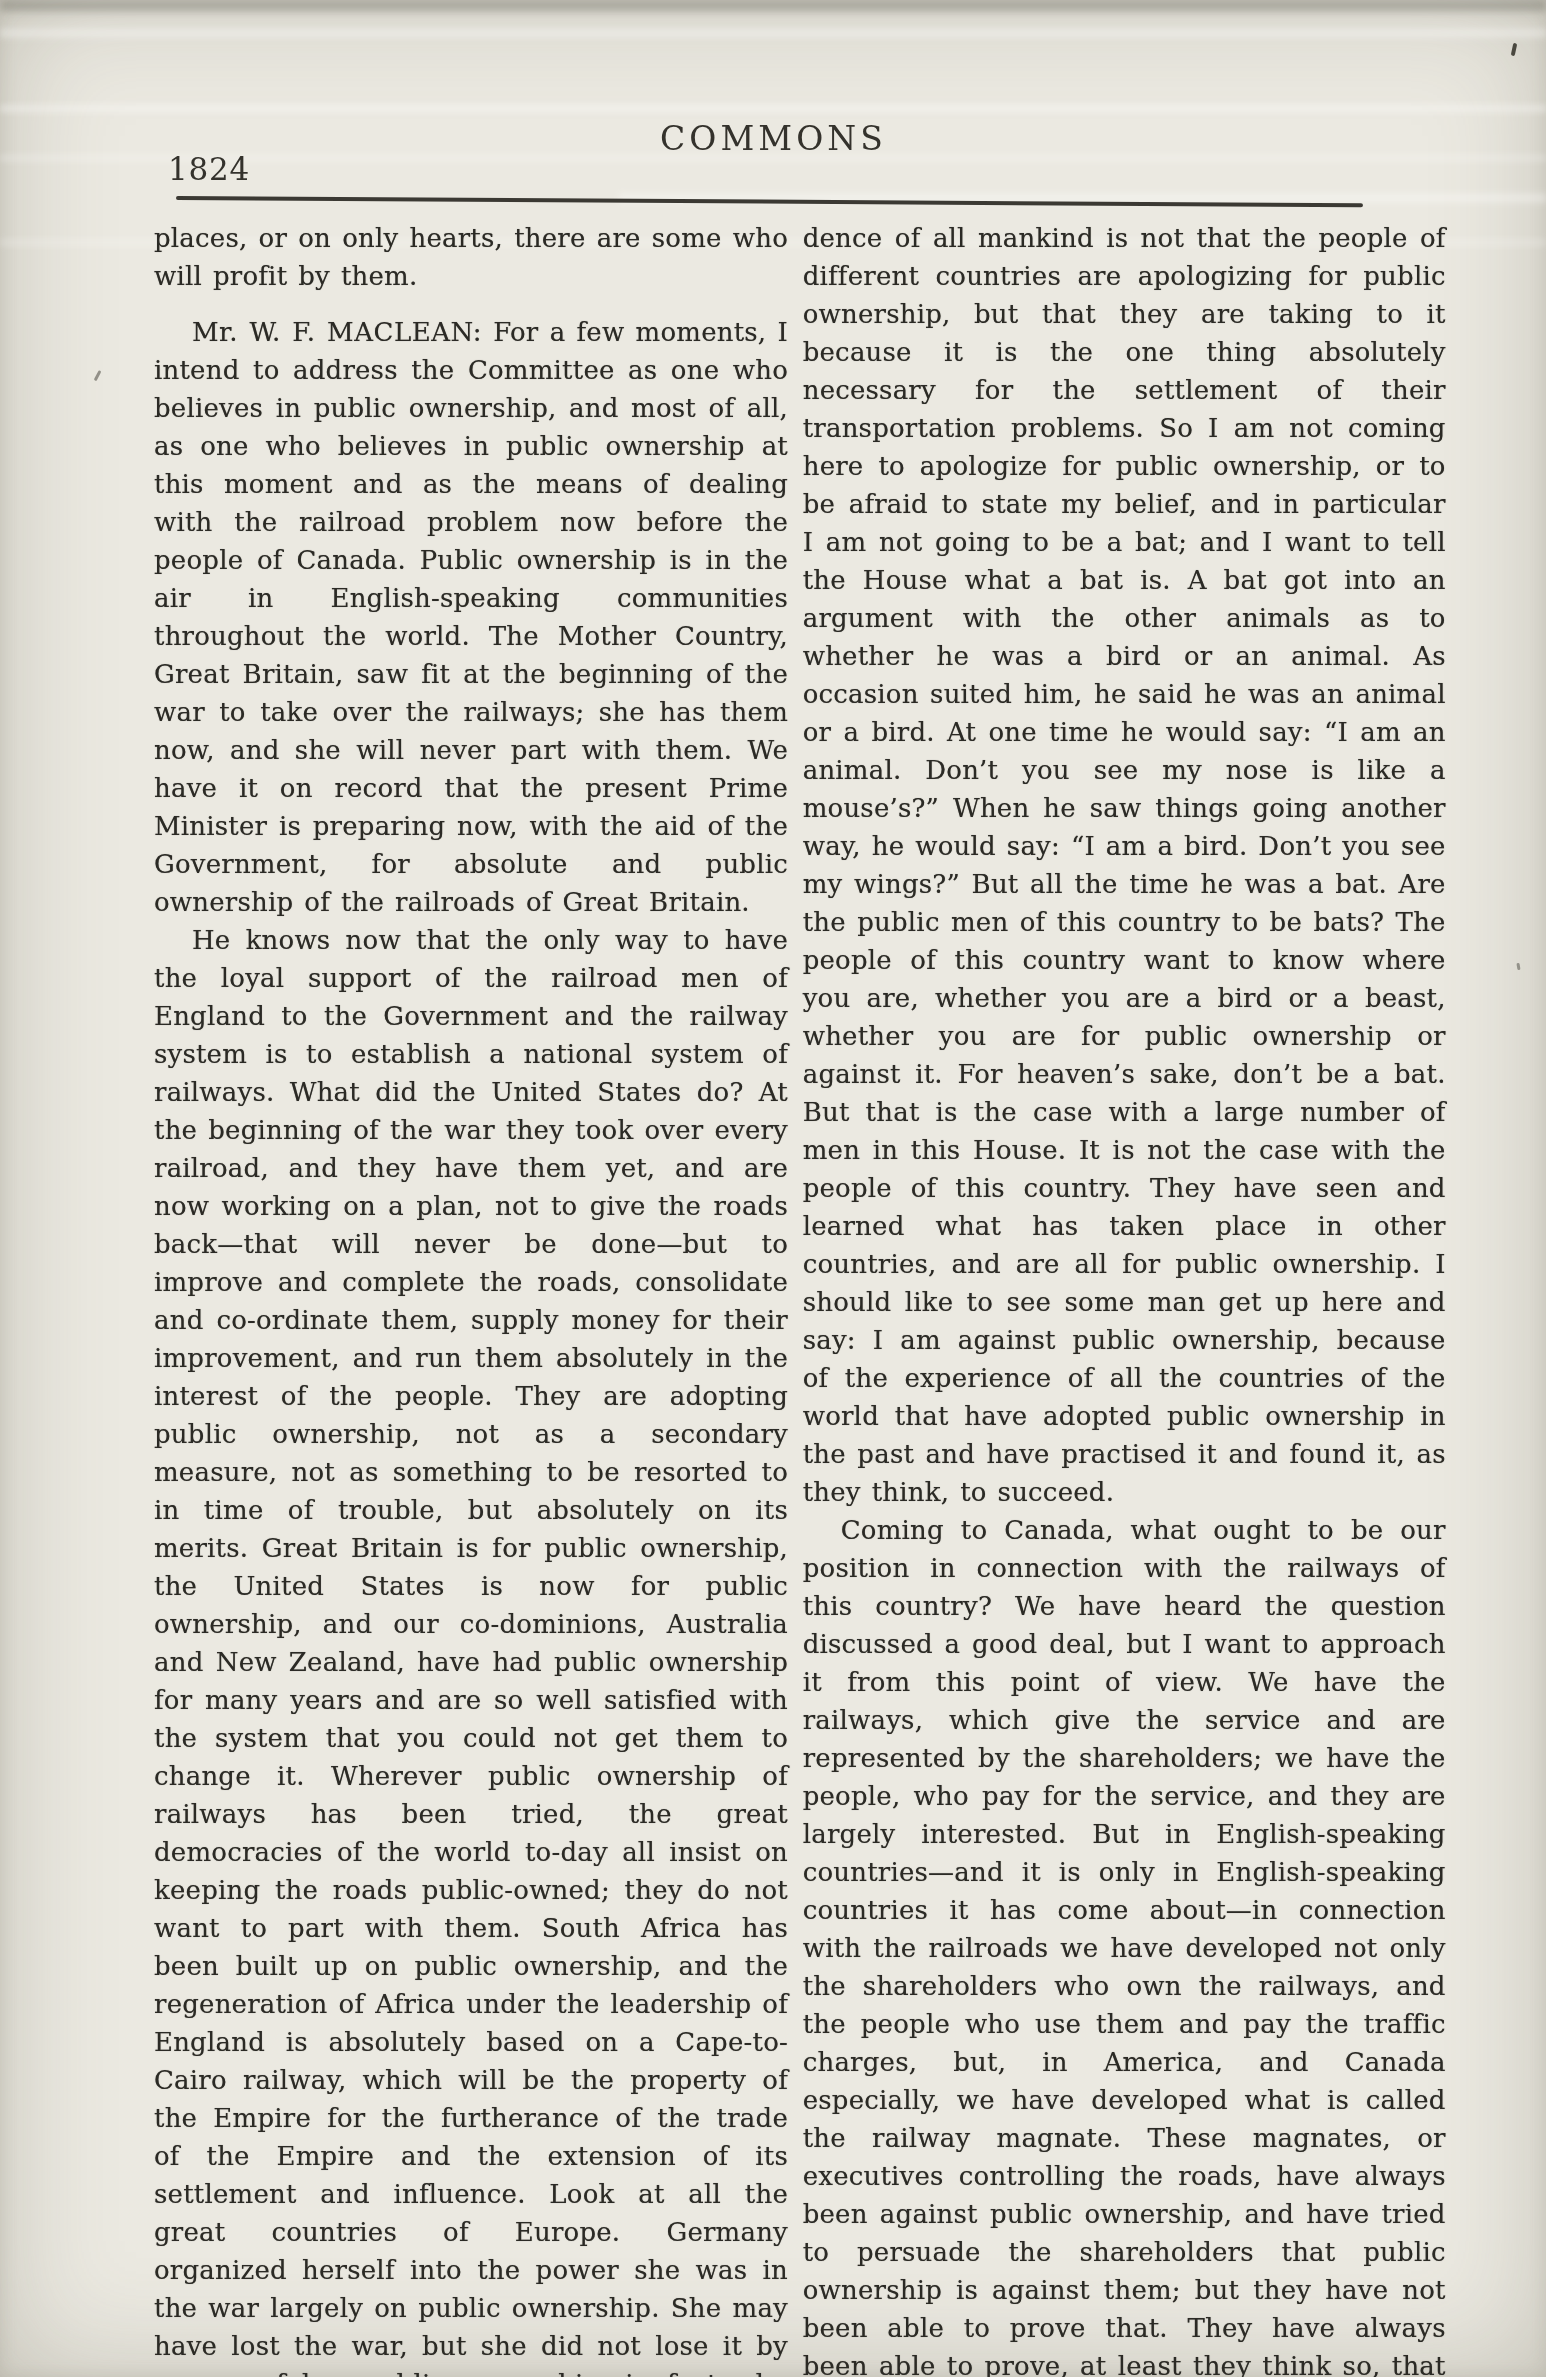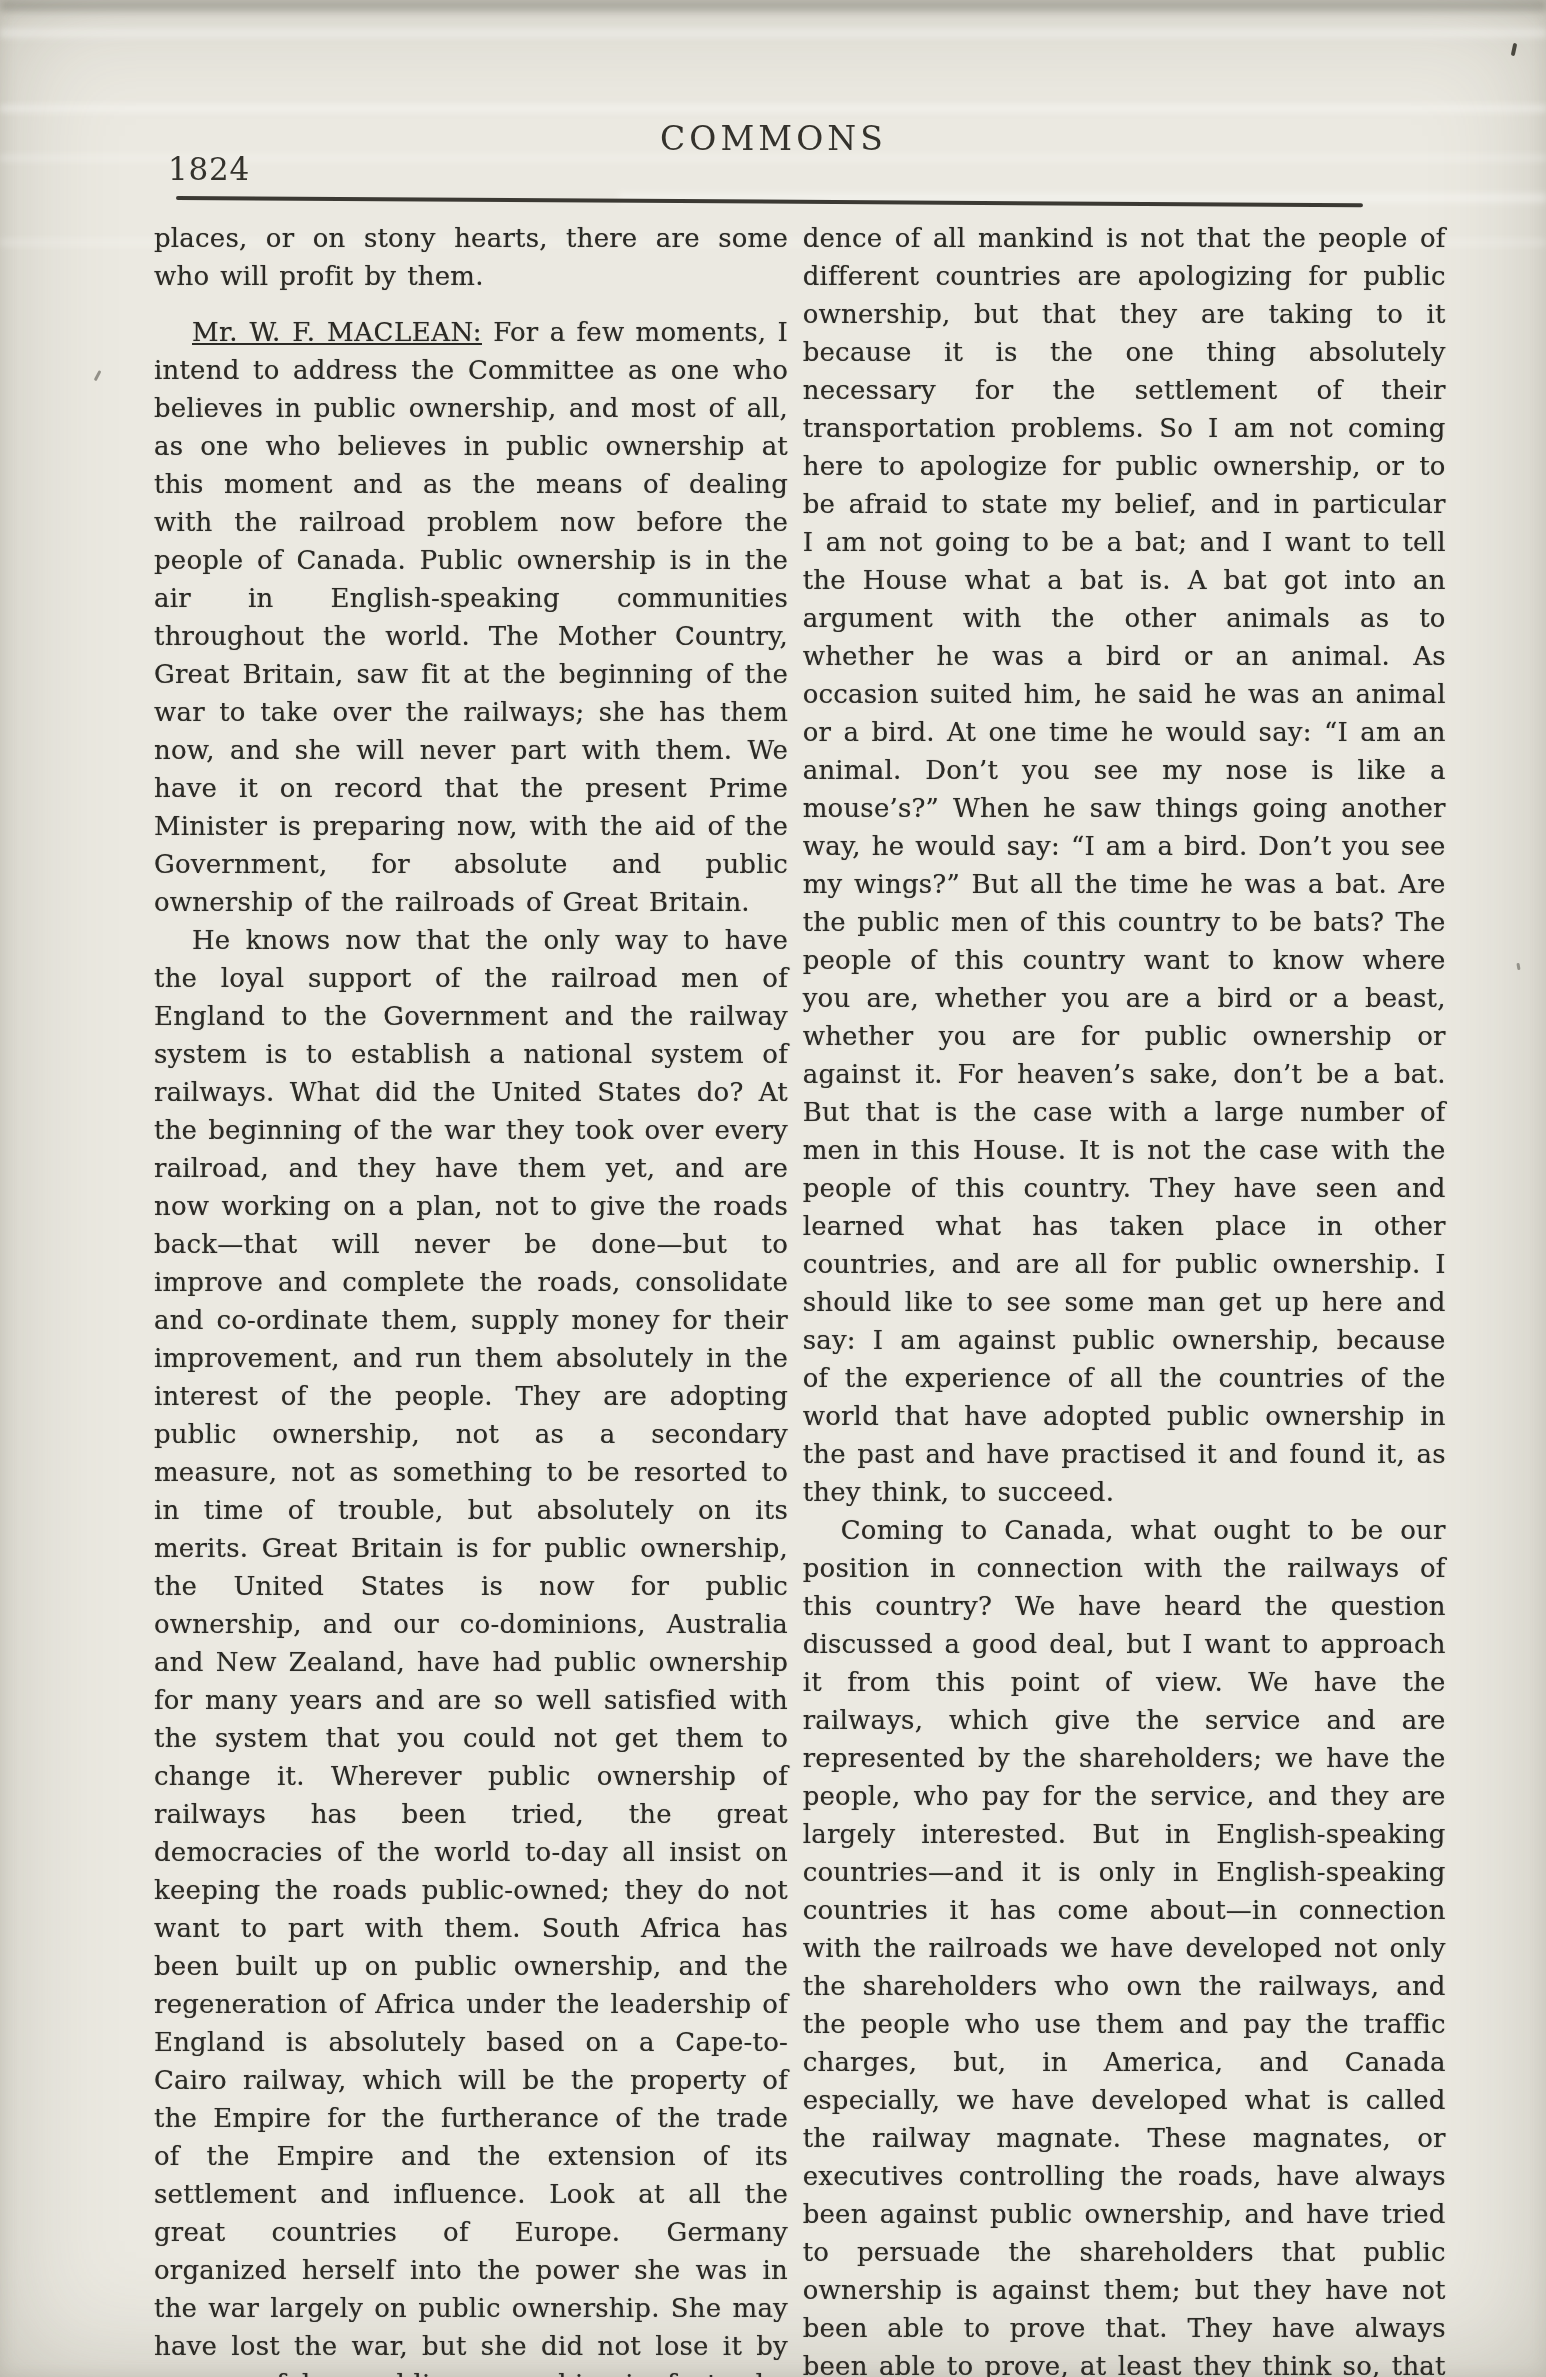--- a/index.html
+++ b/index.html
@@ -96,21 +96,21 @@
   .para {
     margin: 0;
     font-size: 26px;
     line-height: 38px;
     letter-spacing: 0.2px;
     word-spacing: 2.5px;
     text-shadow: 0 0 0.8px rgba(43, 42, 37, 0.55);
   }
   .para.indent { text-indent: 38px; }
   .para.space-before { margin-top: 18px; }
-  .speaker { letter-spacing: 0.5px; text-decoration: underline; }
+  .speaker { letter-spacing: 0.5px; }
 </style>
 </head>
 <body>
 
 <div class="page">
 
   <div class="edge-top"></div>
   <div class="streak s1"></div>
   <div class="streak s2"></div>
   <div class="streak s3"></div>
@@ -122,21 +122,21 @@
 
   <div class="header-row">
     <span class="page-num">1824</span>
     <span class="running-title">COMMONS</span>
   </div>
 
   <div class="rule"></div>
 
   <div class="columns">
     <div class="col left">
-      <p class="para">places, or on stony hearts, there are some who will profit by them.</p>
+      <p class="para">places, or on only hearts, there are some who will profit by them.</p>
       <p class="para indent space-before"><span class="speaker">Mr. W. F. MACLEAN:</span><span> For a few moments, I intend to address the Committee as one who believes in public ownership, and most of all, as one who believes in public ownership at this moment and as the means of dealing with the railroad problem now before the people of Canada. Public ownership is in the air in English-speaking communities throughout the world. The Mother Country, Great Britain, saw fit at the beginning of the war to take over the railways; she has them now, and she will never part with them. We have it on record that the present Prime Minister is preparing now, with the aid of the Government, for absolute and public ownership of the railroads of Great Britain.</span></p>
       <p class="para indent">He knows now that the only way to have the loyal support of the railroad men of England to the Government and the railway system is to establish a national system of railways. What did the United States do? At the beginning of the war they took over every railroad, and they have them yet, and are now working on a plan, not to give the roads back—that will never be done—but to improve and complete the roads, consolidate and co-ordinate them, supply money for their improvement, and run them absolutely in the interest of the people. They are adopting public ownership, not as a secondary measure, not as something to be resorted to in time of trouble, but absolutely on its merits. Great Britain is for public ownership, the United States is now for public ownership, and our co-dominions, Australia and New Zealand, have had public ownership for many years and are so well satisfied with the system that you could not get them to change it. Wherever public ownership of railways has been tried, the great democracies of the world to-day all insist on keeping the roads public-owned; they do not want to part with them. South Africa has been built up on public ownership, and the regeneration of Africa under the leadership of England is absolutely based on a Cape-to-Cairo railway, which will be the property of the Empire for the furtherance of the trade of the Empire and the extension of its settlement and influence. Look at all the great countries of Europe. Germany organized herself into the power she was in the war largely on public ownership. She may have lost the war, but she did not lose it by reason of her public ownership; in fact, she got her strength in the war largely from the public ownership of her railways. The evi-</p>
 
     </div>
     <div class="col right">
       <p class="para">dence of all mankind is not that the people of different countries are apologizing for public ownership, but that they are taking to it because it is the one thing absolutely necessary for the settlement of their transportation problems. So I am not coming here to apologize for public ownership, or to be afraid to state my belief, and in particular I am not going to be a bat; and I want to tell the House what a bat is. A bat got into an argument with the other animals as to whether he was a bird or an animal. As occasion suited him, he said he was an animal or a bird. At one time he would say: “I am an animal. Don’t you see my nose is like a mouse’s?” When he saw things going another way, he would say: “I am a bird. Don’t you see my wings?” But all the time he was a bat. Are the public men of this country to be bats? The people of this country want to know where you are, whether you are a bird or a beast, whether you are for public ownership or against it. For heaven’s sake, don’t be a bat. But that is the case with a large number of men in this House. It is not the case with the people of this country. They have seen and learned what has taken place in other countries, and are all for public ownership. I should like to see some man get up here and say: I am against public ownership, because of the experience of all the countries of the world that have adopted public ownership in the past and have practised it and found it, as they think, to succeed.</p>
       <p class="para indent">Coming to Canada, what ought to be our position in connection with the railways of this country? We have heard the question discussed a good deal, but I want to approach it from this point of view. We have the railways, which give the service and are represented by the shareholders; we have the people, who pay for the service, and they are largely interested. But in English-speaking countries—and it is only in English-speaking countries it has come about—in connection with the railroads we have developed not only the shareholders who own the railways, and the people who use them and pay the traffic charges, but, in America, and Canada especially, we have developed what is called the railway magnate. These magnates, or executives controlling the roads, have always been against public ownership, and have tried to persuade the shareholders that public ownership is against them; but they have not been able to prove that. They have always been able to prove, at least they think so, that it was essential that the conduct of the road should be left</p>
     </div>
   </div>
 

